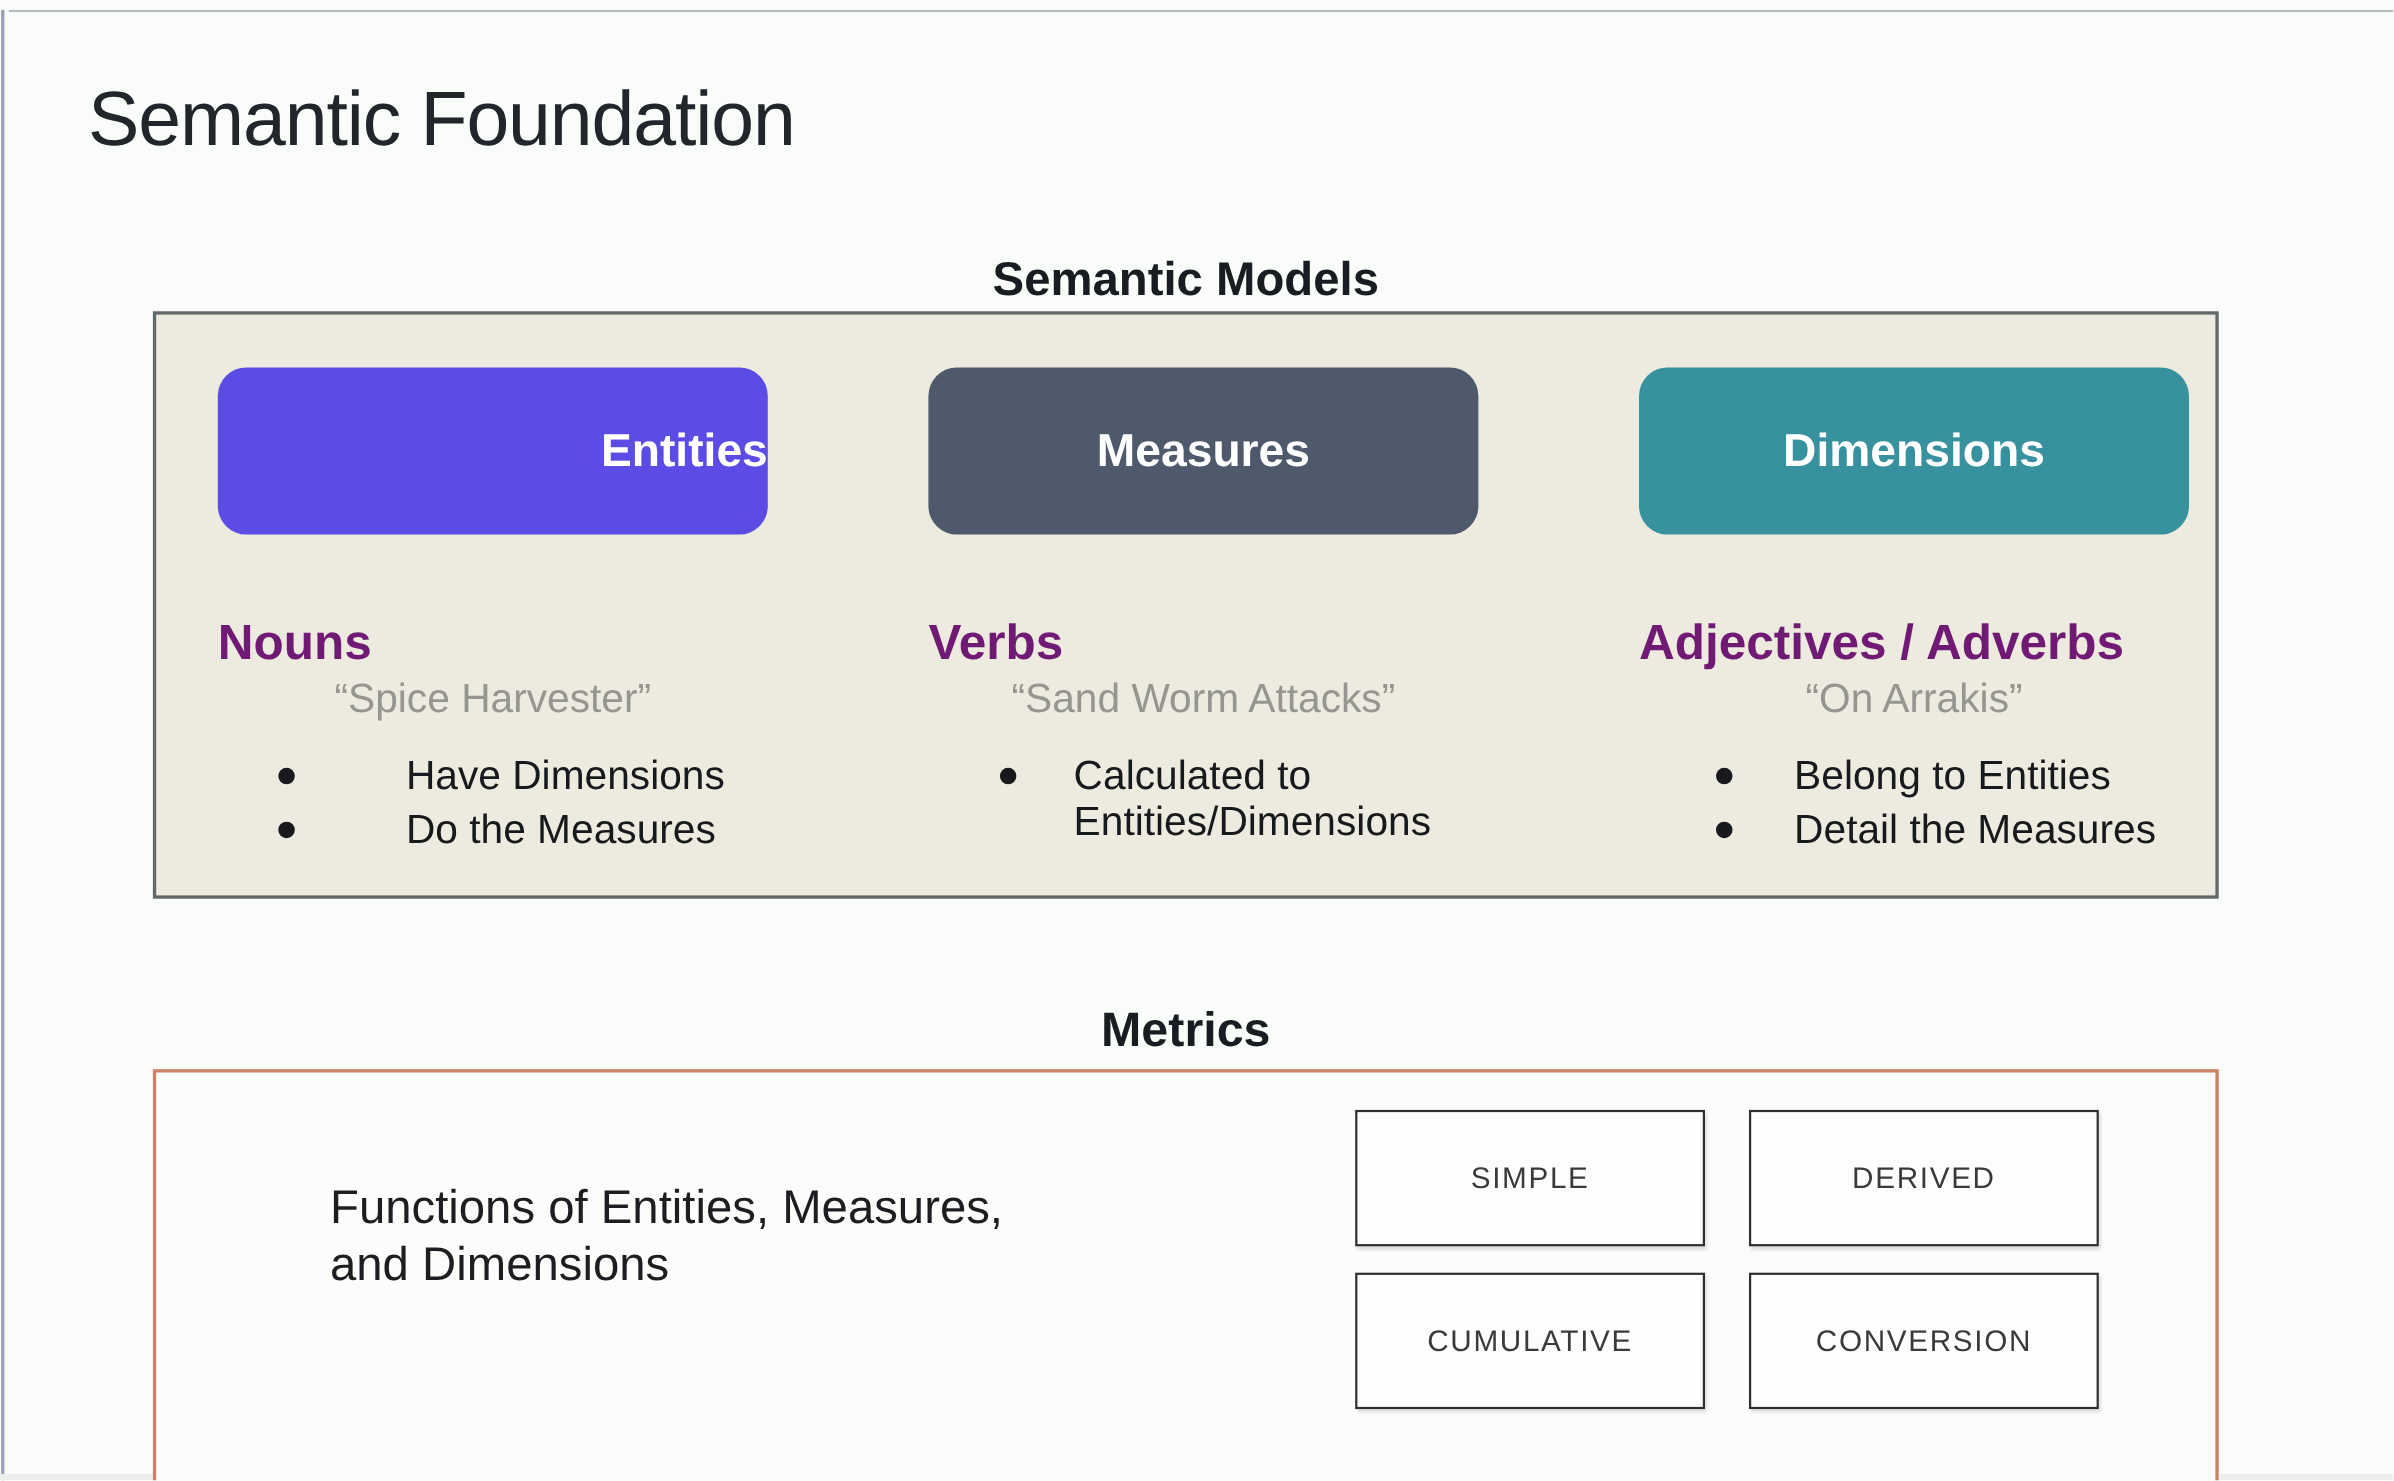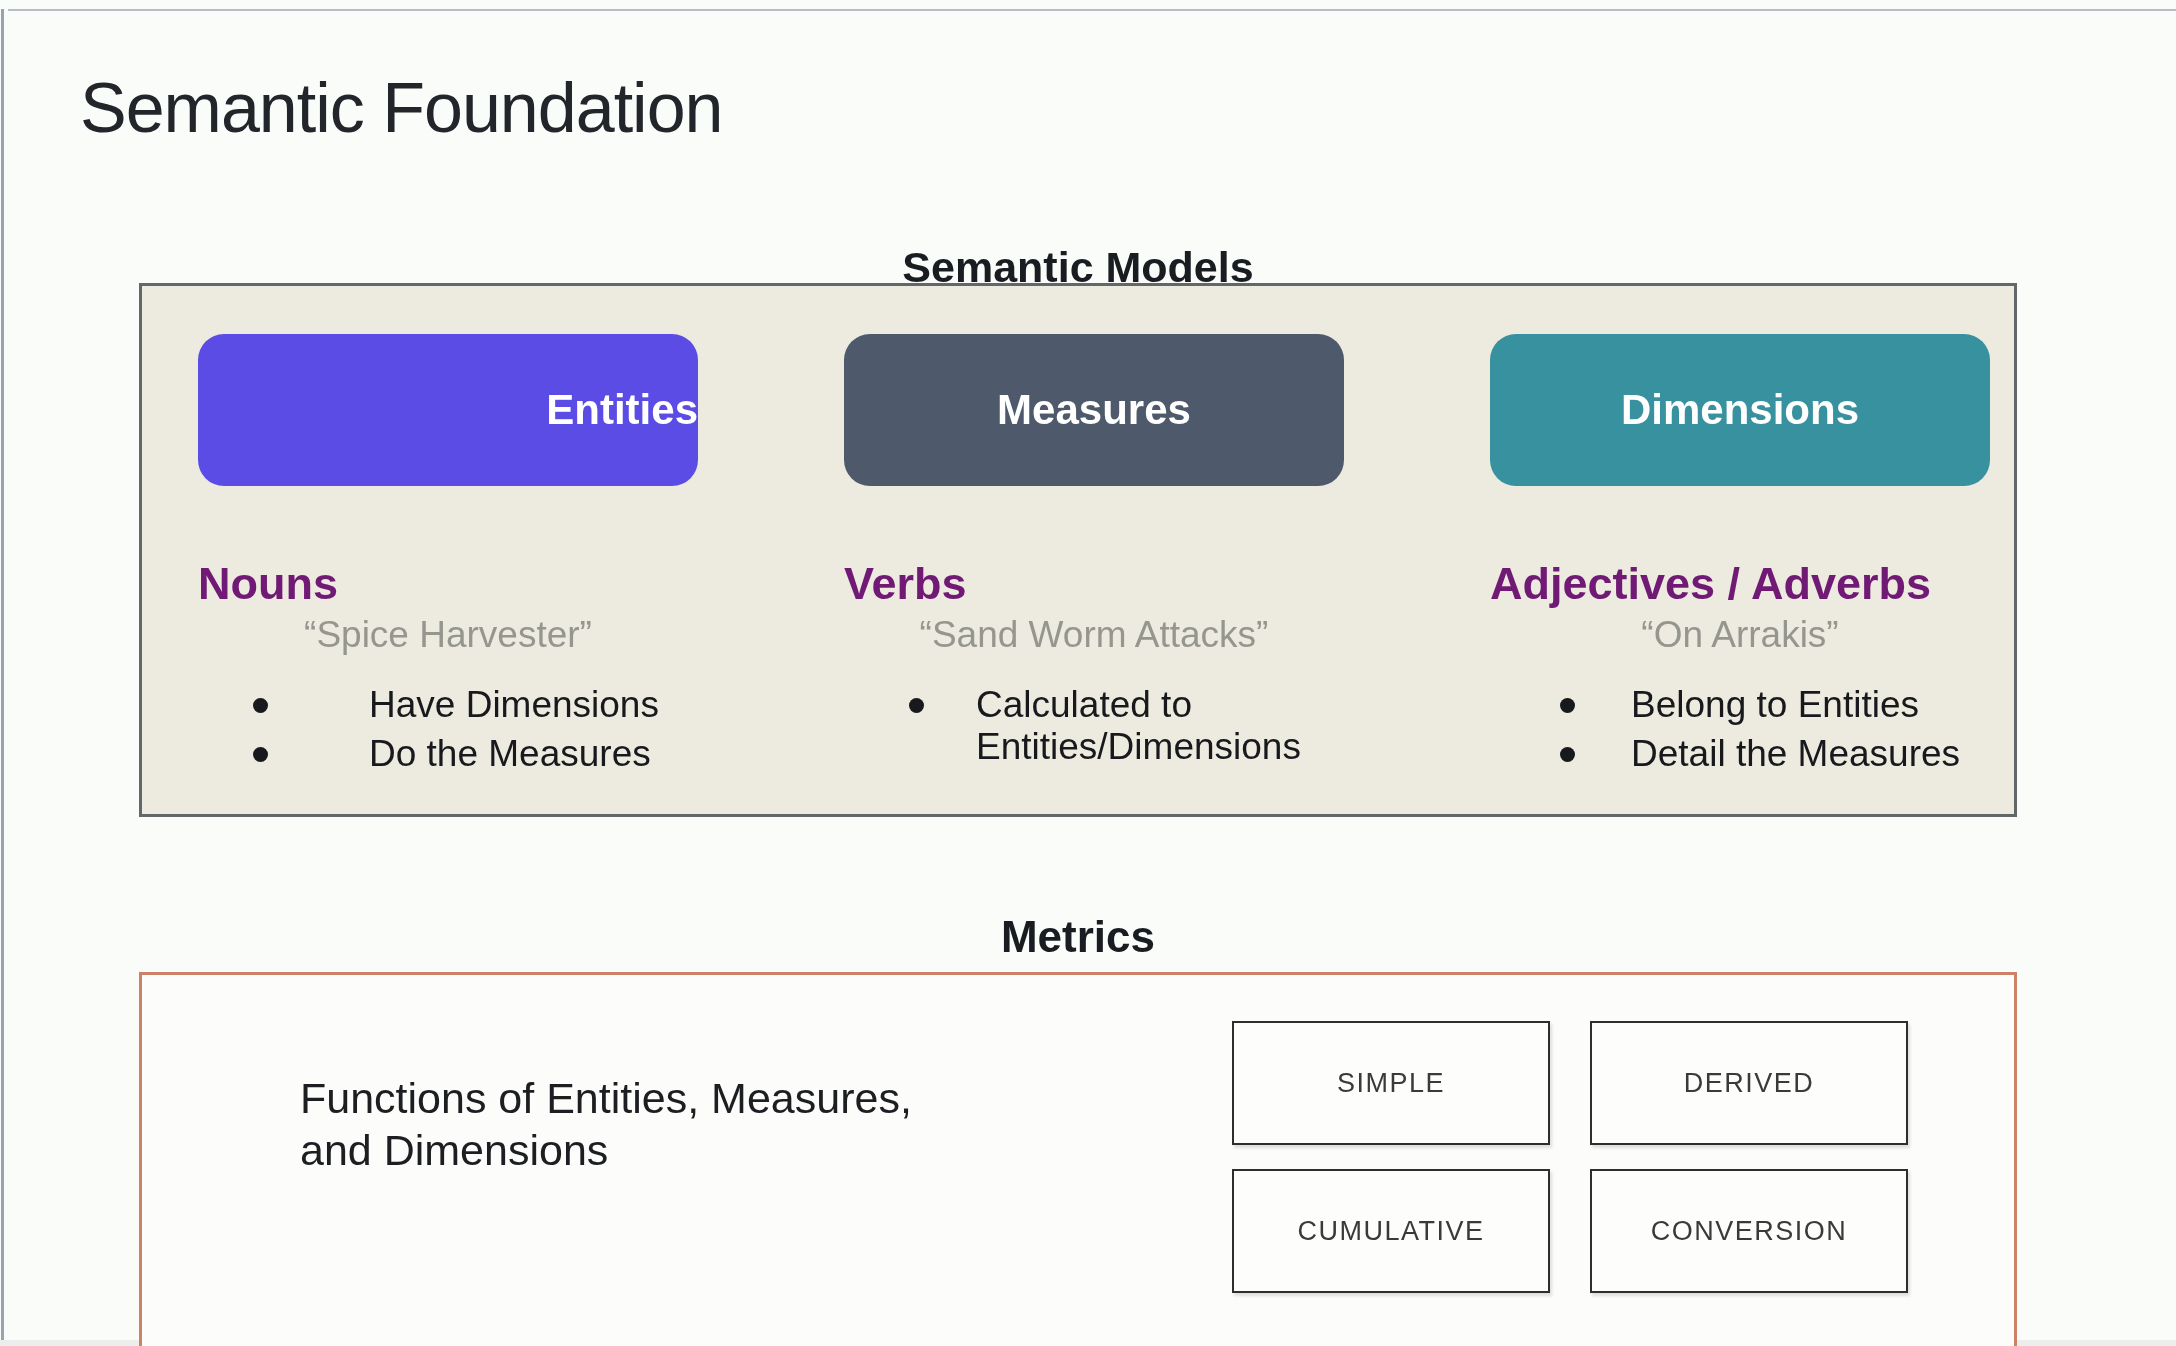--- a/index.html
+++ b/index.html
@@ -28,21 +28,21 @@
     color: #22252a;
   }
 
   .section-label {
     position: absolute;
     left: 139px; width: 1878px;
     text-align: center;
     font-weight: bold;
     color: #191c20;
   }
-  .sm-label { top: 230px; font-size: 43px; margin-top: 13px; }
+  .sm-label { top: 230px; font-size: 43px; }
   .metrics-label { top: 912px; font-size: 44px; }
 
   
   .sm-panel {
     position: absolute;
     left: 139px; top: 283px;
     width: 1878px; height: 534px;
     background: #edebdf;
     border: 3px solid #62676a;
   }
@@ -113,21 +113,21 @@
   }
   .metrics-desc {
     position: absolute;
     left: 158px; top: 98px;
     font-size: 43px;
     line-height: 1.2;
     color: #1c1e22;
   }
   .types-grid {
     position: absolute;
-    left: 1090px; top: 46px;
+    left: 1090px; top: 34px;
     display: grid;
     grid-template-columns: 318px 318px;
     grid-auto-rows: 124px;
     column-gap: 40px;
     row-gap: 24px;
   }
   .type-cell {
     border: 2px solid #2e2e2e;
     background: #fdfdfc;
     box-shadow: 2px 3px 3px rgba(0,0,0,0.12);

